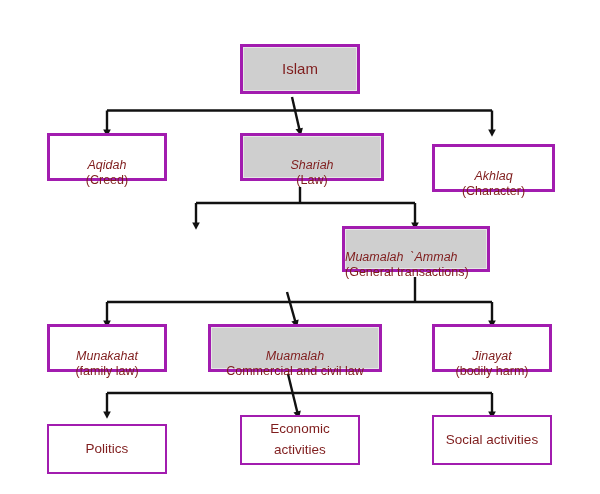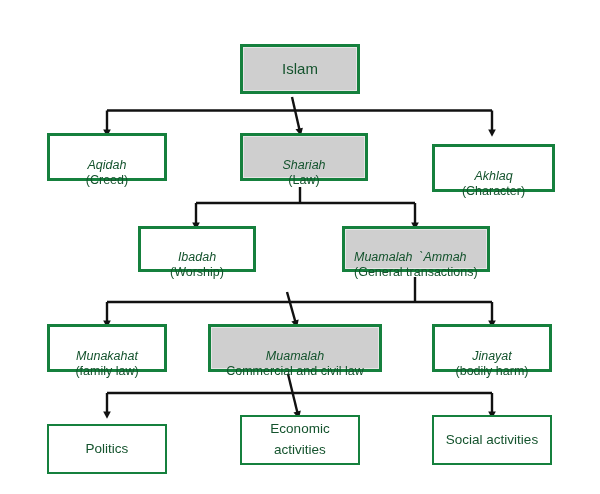--- a/index.html
+++ b/index.html
@@ -27,37 +27,36 @@
     pointer-events: none;
   }
   .node {
     position: absolute;
     box-sizing: border-box;
     display: flex;
     flex-direction: column;
     align-items: center;
     justify-content: center;
     background: #ffffff;
-    border: 3px solid #15803d;
-    color: #14532d;
+    border: 3px solid #a21caf;
+    color: #7f1d1d;
     text-align: center;
     line-height: 1.22;
     z-index: 2;
   }
   .node.filled {
     background: #cfcfcf;
     box-shadow: inset 0 0 0 1px #e6e6e6;
   }
   .node.thin {
     border-width: 2px;
   }
   .node.left-align {
     align-items: flex-start;
     text-align: left;
-    padding-left: 9px;
   }
   .line1 {
     font-style: italic;
     font-size: 12.5px;
     white-space: pre;
     margin-top: 32px;
   }
   .line2 {
     font-style: normal;
     font-size: 12.5px;
@@ -134,34 +133,30 @@
 
   <div class="node filled" style="left:240px; top:44px; width:120px; height:50px;">
     <span class="title-text">Islam</span>
   </div>
 
   <div class="node" style="left:47px; top:133px; width:120px; height:48px;">
     <span class="line1">Aqidah</span>
     <span class="line2">(Creed)</span>
   </div>
 
-  <div class="node filled" style="left:240px; top:133px; width:128px; height:48px;text-align:right;">
+  <div class="node filled" style="left:240px; top:133px; width:144px; height:48px;text-align:right;">
     <span class="line1">Shariah</span>
     <span class="line2">(Law)</span>
   </div>
 
   <div class="node" style="left:432px; top:144px; width:123px; height:48px;">
     <span class="line1">Akhlaq</span>
     <span class="line2">(Character)</span>
   </div>
 
-  <div class="node" style="left:138px; top:226px; width:118px; height:46px;">
-    <span class="line1">Ibadah</span>
-    <span class="line2">(Worship)</span>
-  </div>
 
   <div class="node filled left-align" style="left:342px; top:226px; width:148px; height:46px;">
     <span class="line1">Muamalah  `Ammah</span>
     <span class="line2">(General transactions)</span>
   </div>
 
   <div class="node" style="left:47px; top:324px; width:120px; height:48px;">
     <span class="line1">Munakahat</span>
     <span class="line2">(family law)</span>
   </div>

